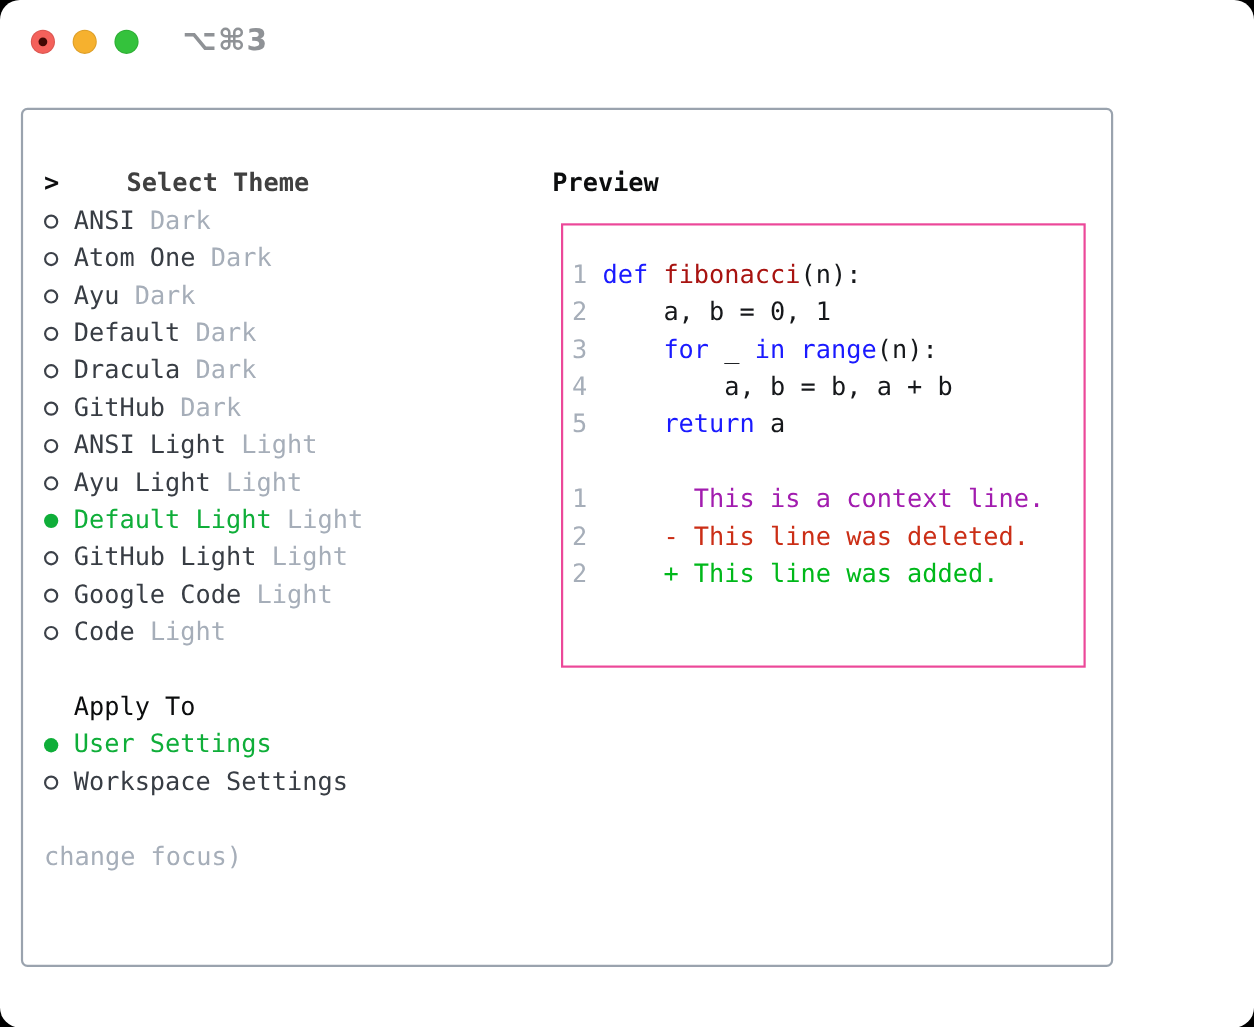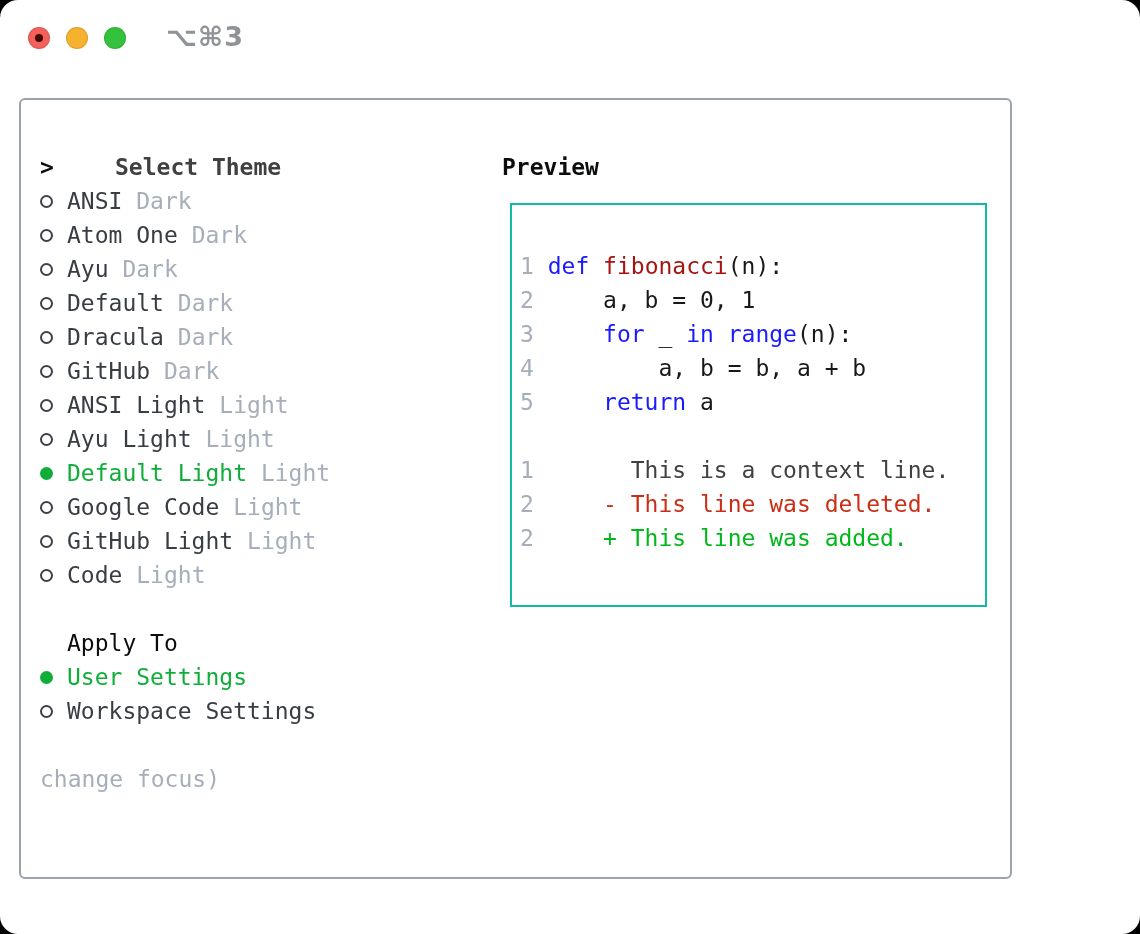--- a/index.html
+++ b/index.html
@@ -37,28 +37,28 @@
   .row.selected .label, .row.selected .name{color:#0fae39;}
   .section-title{font-weight:bold;color:#404040;margin-left:48px;}
   .plain-title{color:#0c0d0e;}
   .help{color:#a6aeb9;font-size:23px;line-height:34px;white-space:pre;}
   .spacer{height:34px;}
   
   .preview-label{position:absolute;left:481px;top:50px;font-weight:bold;color:#0c0d0e;
     font-size:23px;line-height:34px;}
   .preview-box{
     position:absolute;left:489px;top:103px;width:477px;height:404px;
-    border:2px solid #14b8a6;box-sizing:border-box;background:#fff;
-    padding:44px 0 0 8px;overflow:hidden;
+    border:2px solid #ec4899;box-sizing:border-box;background:#fff;
+    padding:28px 0 0 8px;overflow:hidden;
   }
   .pline{height:34px;line-height:34px;font-size:23px;white-space:pre;color:#16181b;}
   .ln{display:inline-block;width:2ch;color:#a6aeb9;}
   .kw{color:#1a1aff;}
   .fn{color:#a81310;}
-  .ctx{color:#404040;}
+  .ctx{color:#a21caf;}
   .del{color:#cb2e16;}
   .add{color:#00b81a;}
 </style>
 </head>
 <body>
 
 <div class="window">
 
   <div class="titlebar">
     <div class="tl red"></div>
@@ -129,27 +129,27 @@
       <div class="row selected">
         <span class="bullet-col">
             <span class="radio on"></span>
           </span>
         <span class="label"><span class="name">Default Light</span><span> </span><span class="variant">Light</span></span>
       </div>
       <div class="row">
         <span class="bullet-col">
             <span class="radio"></span>
           </span>
-        <span class="label"><span class="name">Google Code</span><span> </span><span class="variant">Light</span></span>
+        <span class="label"><span class="name">GitHub Light</span><span> </span><span class="variant">Light</span></span>
       </div>
       <div class="row">
         <span class="bullet-col">
             <span class="radio"></span>
           </span>
-        <span class="label"><span class="name">GitHub Light</span><span> </span><span class="variant">Light</span></span>
+        <span class="label"><span class="name">Google Code</span><span> </span><span class="variant">Light</span></span>
       </div>
       <div class="row">
         <span class="bullet-col">
             <span class="radio"></span>
           </span>
         <span class="label"><span class="name">Code</span><span> </span><span class="variant">Light</span></span>
       </div>
 
       <div class="spacer"></div>
 

